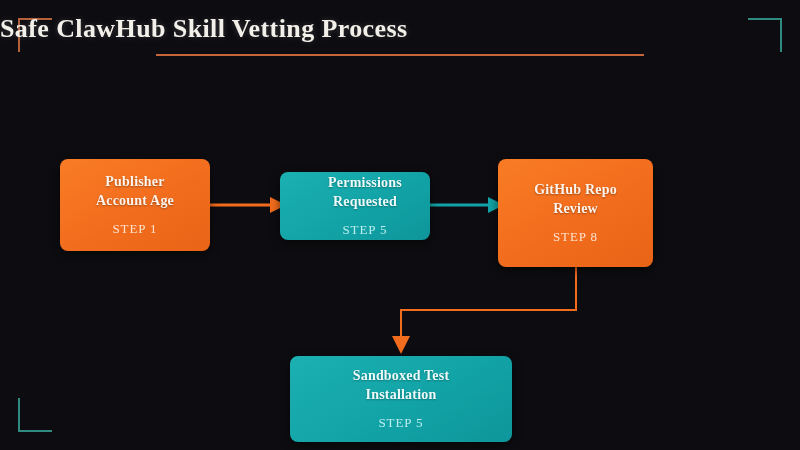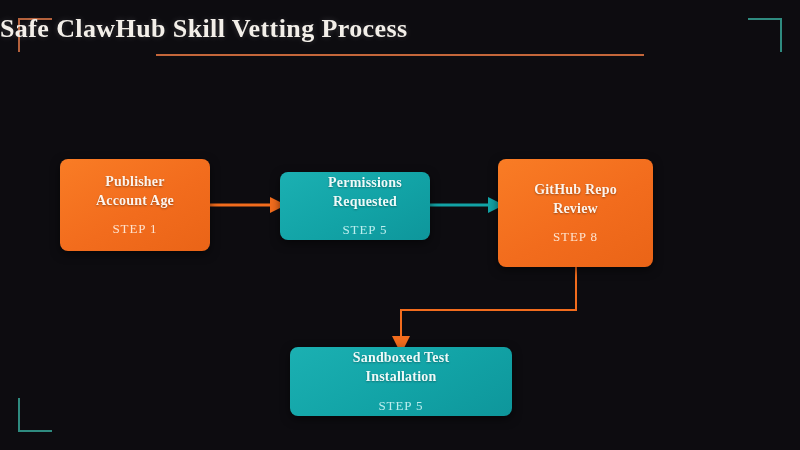--- a/index.html
+++ b/index.html
@@ -98,21 +98,21 @@
   .node.teal {
     background: linear-gradient(150deg, #1bb0b2 0%, #12a3a6 55%, #0e969b 100%);
     box-shadow: 0 3px 10px rgba(0,0,0,0.55);
   }
   .node.teal .node-label { color: #eefaf9; text-shadow: 0 1px 2px rgba(0,0,0,0.3); }
   .node.teal .node-step  { color: #bdeeee; }
 
   #node-1 { left: 60px;  top: 159px; width: 150px; height: 92px; }
   #node-2 { left: 280px; top: 172px; width: 150px; height: 68px; padding-left: 28px; }
   #node-3 { left: 498px; top: 159px; width: 155px; height: 108px; }
-  #node-4 { left: 290px; top: 347px; width: 222px; height: 69px; }
+  #node-4 { left: 290px; top: 356px; width: 222px; height: 86px; }
 
   
   #wires {
     position: absolute;
     left: 0; top: 0;
     width: 800px;
     height: 450px;
     pointer-events: none;
   }
 </style>

